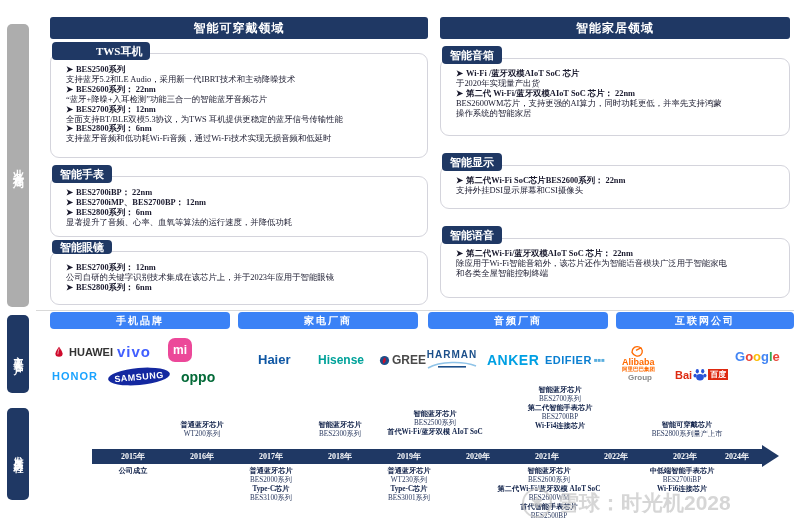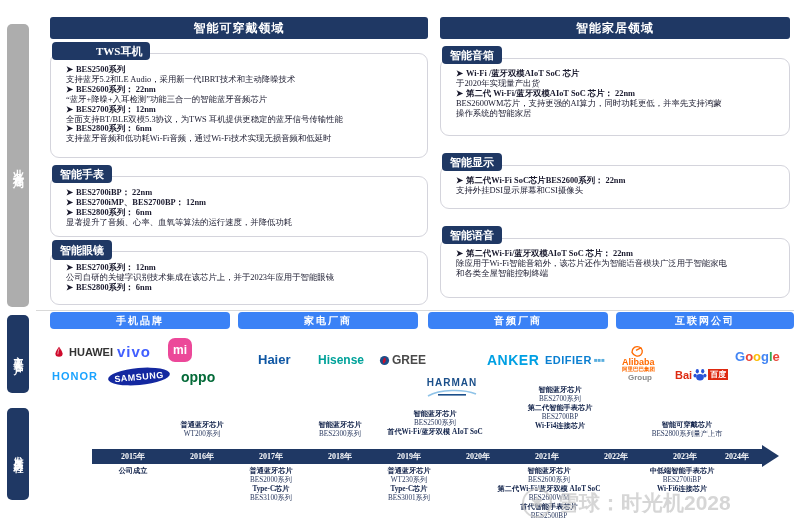--- a/index.html
+++ b/index.html
@@ -187,21 +187,21 @@
     <span>智能手表</span>
   </div>
   <div class="card-body" style="left:52px;top:184px;width:374px;font-size:8.4px;">
     <div class="bullet-line"><span class="arrow">➤</span><span>BES2700iBP： 22nm</span></div>
     <div class="bullet-line"><span class="arrow">➤</span><span>BES2700iMP、BES2700BP： 12nm</span></div>
     <div class="bullet-line"><span class="arrow">➤</span><span>BES2800系列： 6nm</span></div>
     <div class="desc-line"><span>显著提升了音频、心率、血氧等算法的运行速度，并降低功耗</span></div>
   </div>
 
   <div class="card" style="left:50px;top:251px;width:378px;height:54px;"></div>
-  <div class="card-title" style="left:52px;top:240px;height:20px;font-size:11px;">
+  <div class="card-title" style="left:52px;top:240px;height:14px;font-size:11px;">
     <span>智能眼镜</span>
   </div>
   <div class="card-body" style="left:52px;top:259px;width:374px;font-size:8.4px;">
     <div class="bullet-line"><span class="arrow">➤</span><span>BES2700系列： 12nm</span></div>
     <div class="desc-line"><span>公司自研的关键字识别技术集成在该芯片上，并于2023年应用于智能眼镜</span></div>
     <div class="bullet-line"><span class="arrow">➤</span><span>BES2800系列： 6nm</span></div>
   </div>
 
   <div class="col-header" style="left:440px;top:17px;width:350px;height:22px;font-size:12px;">
     <span>智能家居领域</span>
@@ -288,21 +288,21 @@
   </div>
   <div class="logo" style="left:379px;top:353px;font-size:12px;color:#4a4a4a;">
     <svg width="11" height="11" viewBox="0 0 24 24" style="margin-right:2px;">
       <circle cx="12" cy="12" r="10" fill="#1b4f8a"></circle>
       <path d="M13 5 C9 8 7 13 9 19 C14 17 17 11 13 5 Z" fill="#c8102e"></path>
     </svg>
     <span>GREE</span>
   </div>
 
   <div class="logo" style="left:426px;top:349px;flex-direction:column;align-items:center;">
-    <span style="font-size:10px;color:#1b4f8a;letter-spacing:1px;margin-top:28px;">HARMAN</span>
+    <span style="font-size:10px;color:#1b4f8a;letter-spacing:1px;">HARMAN</span>
     <svg width="52" height="10" viewBox="0 0 52 10">
       <path d="M2 8 C14 1 38 1 50 6" stroke="#8fc3e8" stroke-width="1.6" fill="none"></path>
       <rect x="12" y="6" width="28" height="1.6" fill="#1b4f8a"></rect>
     </svg>
   </div>
   <div class="logo" style="left:487px;top:352px;font-size:14px;color:#00a0e3;letter-spacing:.5px;">
     <span>ANKER</span>
   </div>
   <div class="logo" style="left:545px;top:354px;font-size:11px;color:#0a7fd1;letter-spacing:.5px;">
     <span>EDIFIER</span>

